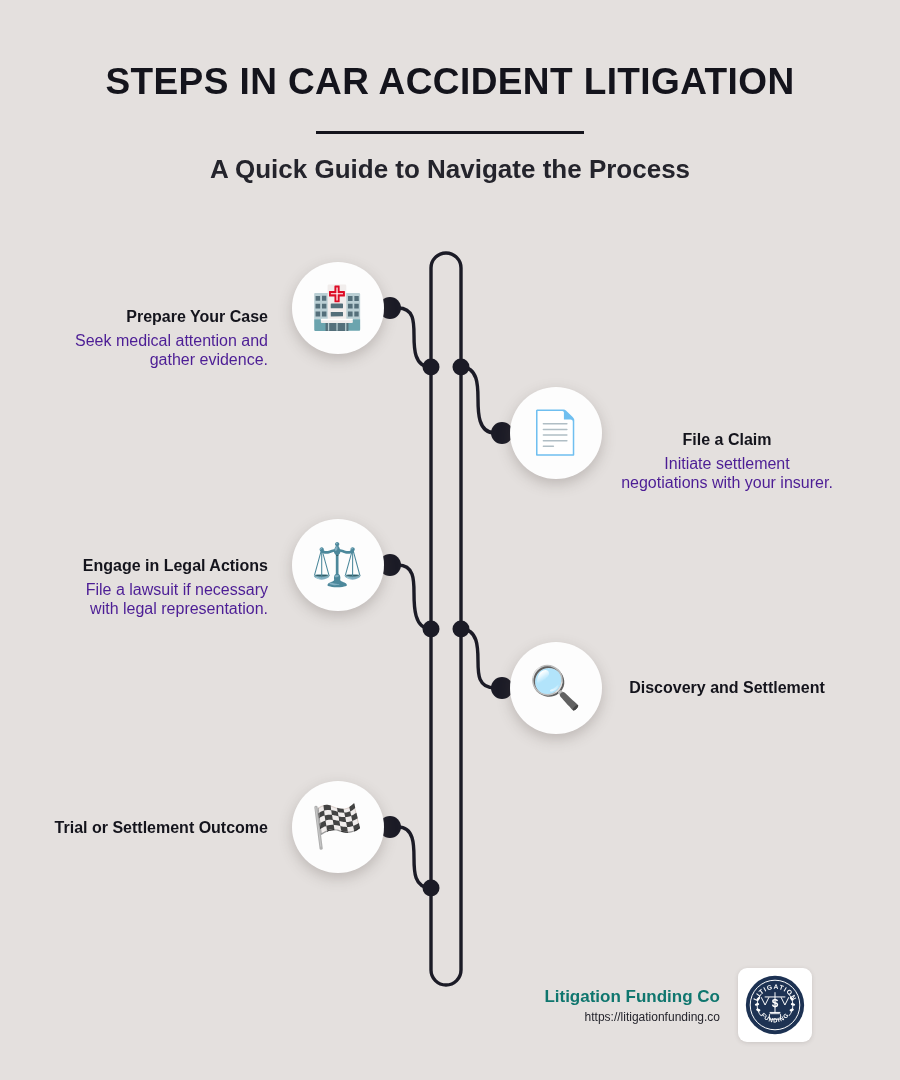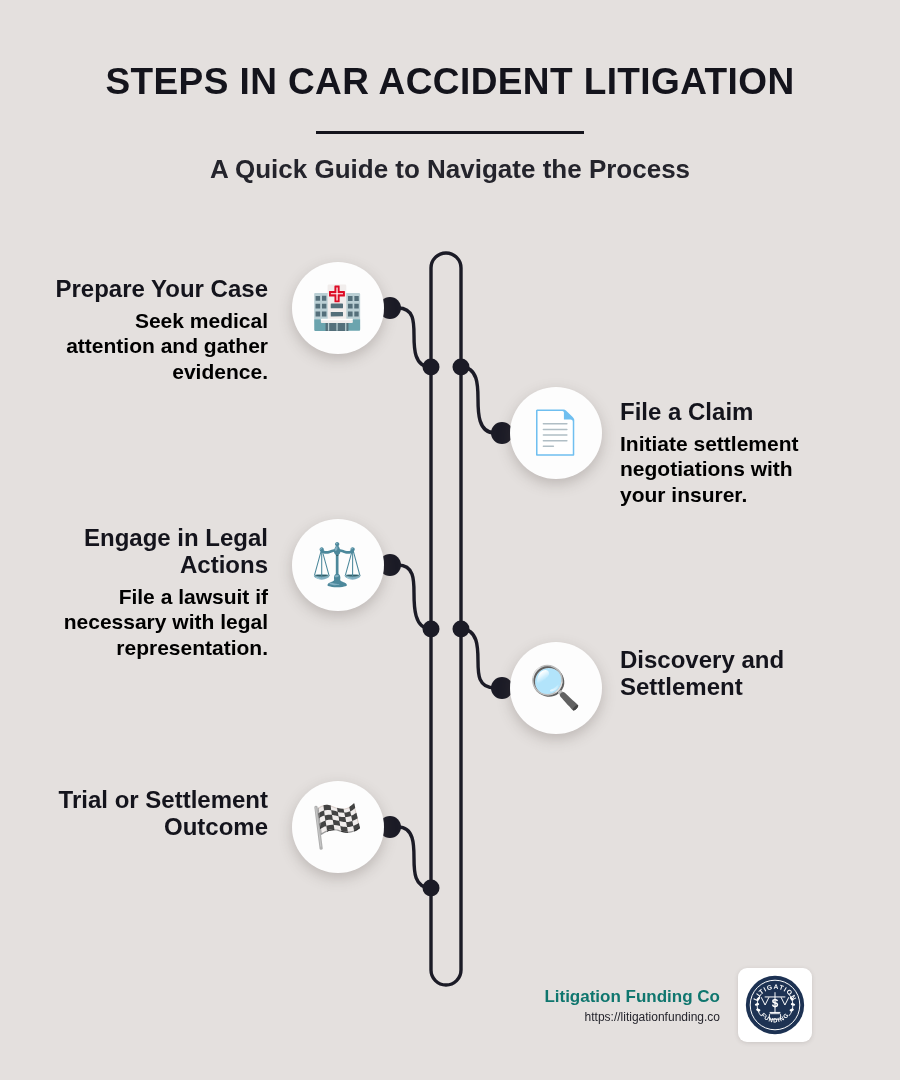--- a/index.html
+++ b/index.html
@@ -55,31 +55,32 @@
     background:#fdfdfd;
     box-shadow:0 5px 14px rgba(90,80,75,0.28);
     display:flex; align-items:center; justify-content:center;
     font-size:42px;
     line-height:1;
   }
   .bubble .glyph { display:block; }
 
   .txt { position:absolute; width:214px; }
   .txt.left  { text-align:right; }
-  .txt.right { text-align:left; }
+  .txt.right { text-align:center; }
 
   .step-title {
-    font-size:24px; font-weight:bold;
+    font-size:16px; font-weight:bold;
     color:#14141c;
     line-height:1.12;
     margin-bottom:5px;
+    margin-top:32px;
   }
   .step-desc {
-    font-size:21px; font-weight:700;
-    color:#000000;
+    font-size:16px; font-weight:400;
+    color:#4c1d95;
     line-height:1.22;
   }
 
   
   .brand-name {
     position:absolute; left:465px; top:987px; width:255px;
     text-align:right;
     font-size:17px; font-weight:bold;
     color:#0f766e;
   }

